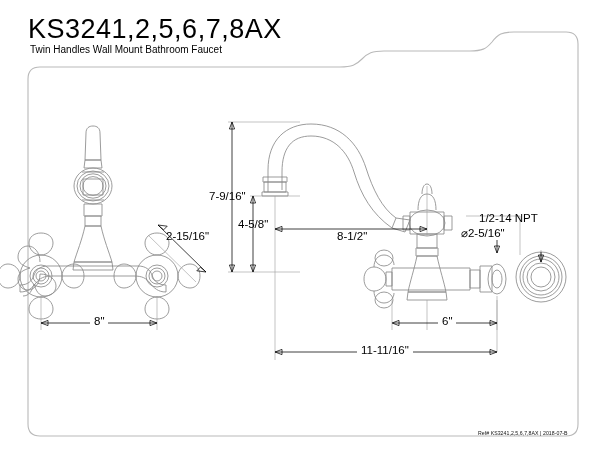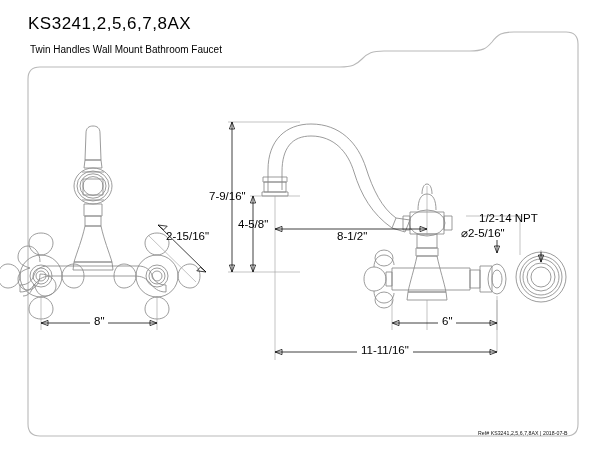--- a/index.html
+++ b/index.html
@@ -7,21 +7,21 @@
     width:600px;height:464px;
     background:#ffffff;
     font-family:"Liberation Sans", sans-serif;
     color:#000;
     position:relative;
     overflow:hidden;
   }
   #sheet{position:absolute;left:0;top:0;width:600px;height:464px;}
   .ttl{
     position:absolute;left:28px;top:14px;
-    font-size:17px;letter-spacing:0.5px;
+    font-size:27px;letter-spacing:0.5px;
     font-family:"Liberation Sans", sans-serif;
     white-space:nowrap;
   }
   .sub{
     position:absolute;left:30px;top:44px;
     font-size:10px;
     white-space:nowrap;
   }
   .dim{
     position:absolute;

